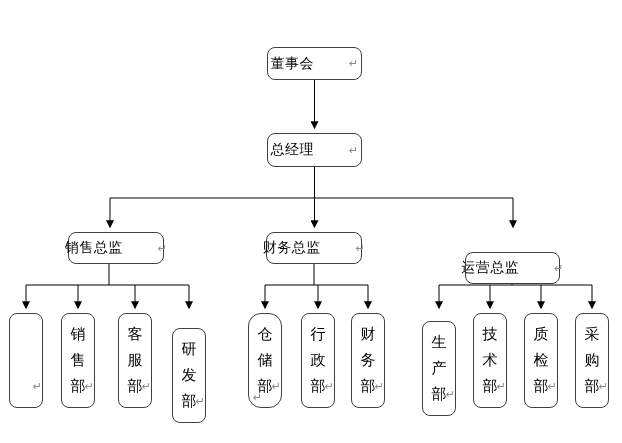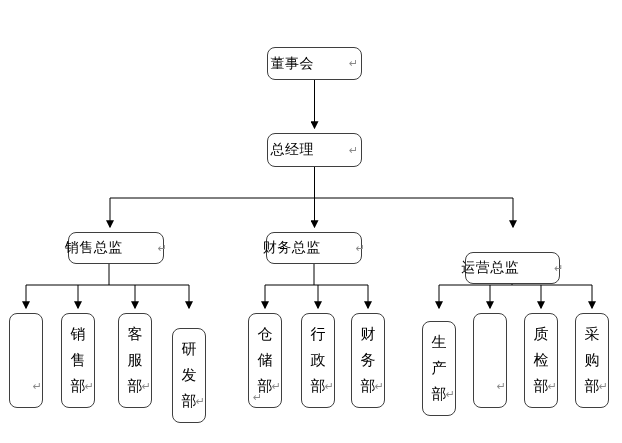--- a/index.html
+++ b/index.html
@@ -141,39 +141,40 @@
   </div>
   <div class="node vbox" style="left:118px; top:313px;">
     <span class="vlabel">客服部</span>
     <span class="pmark-v">↵</span>
   </div>
   <div class="node vbox" style="left:172px; top:328px;">
     <span class="vlabel">研发部</span>
     <span class="pmark-v">↵</span>
   </div>
 
-  <div class="node vbox" style="left:248px; top:313px;">
+  <div class="node vbox" style="left:248px; top:313px;border-radius:13px;">
     <span class="vlabel">仓储部</span>
     <span class="pmark-v">↵</span>
     <span class="pmark-v2">↵</span>
   </div>
   <div class="node vbox" style="left:301px; top:313px;">
     <span class="vlabel">行政部</span>
     <span class="pmark-v">↵</span>
   </div>
   <div class="node vbox" style="left:351px; top:313px;">
     <span class="vlabel">财务部</span>
     <span class="pmark-v">↵</span>
   </div>
 
   <div class="node vbox" style="left:422px; top:321px;">
     <span class="vlabel">生产部</span>
     <span class="pmark-v">↵</span>
   </div>
   <div class="node vbox" style="left:473px; top:313px;">
+    <span class="vlabel">技术部</span>
     <span class="pmark-v">↵</span>
   </div>
   <div class="node vbox" style="left:524px; top:313px;">
     <span class="vlabel">质检部</span>
     <span class="pmark-v">↵</span>
   </div>
   <div class="node vbox" style="left:575px; top:313px;">
     <span class="vlabel">采购部</span>
     <span class="pmark-v">↵</span>
   </div>

